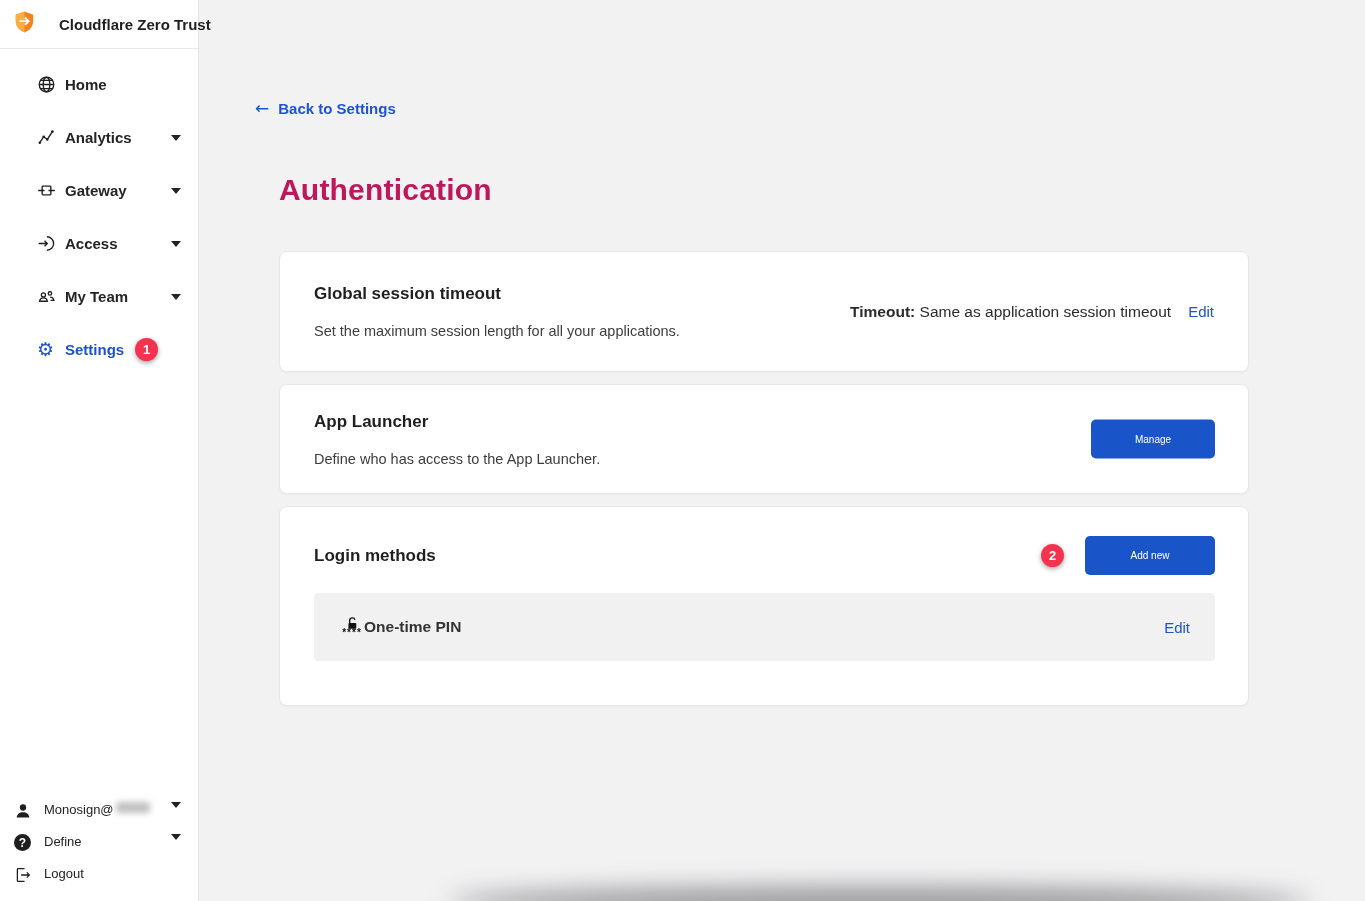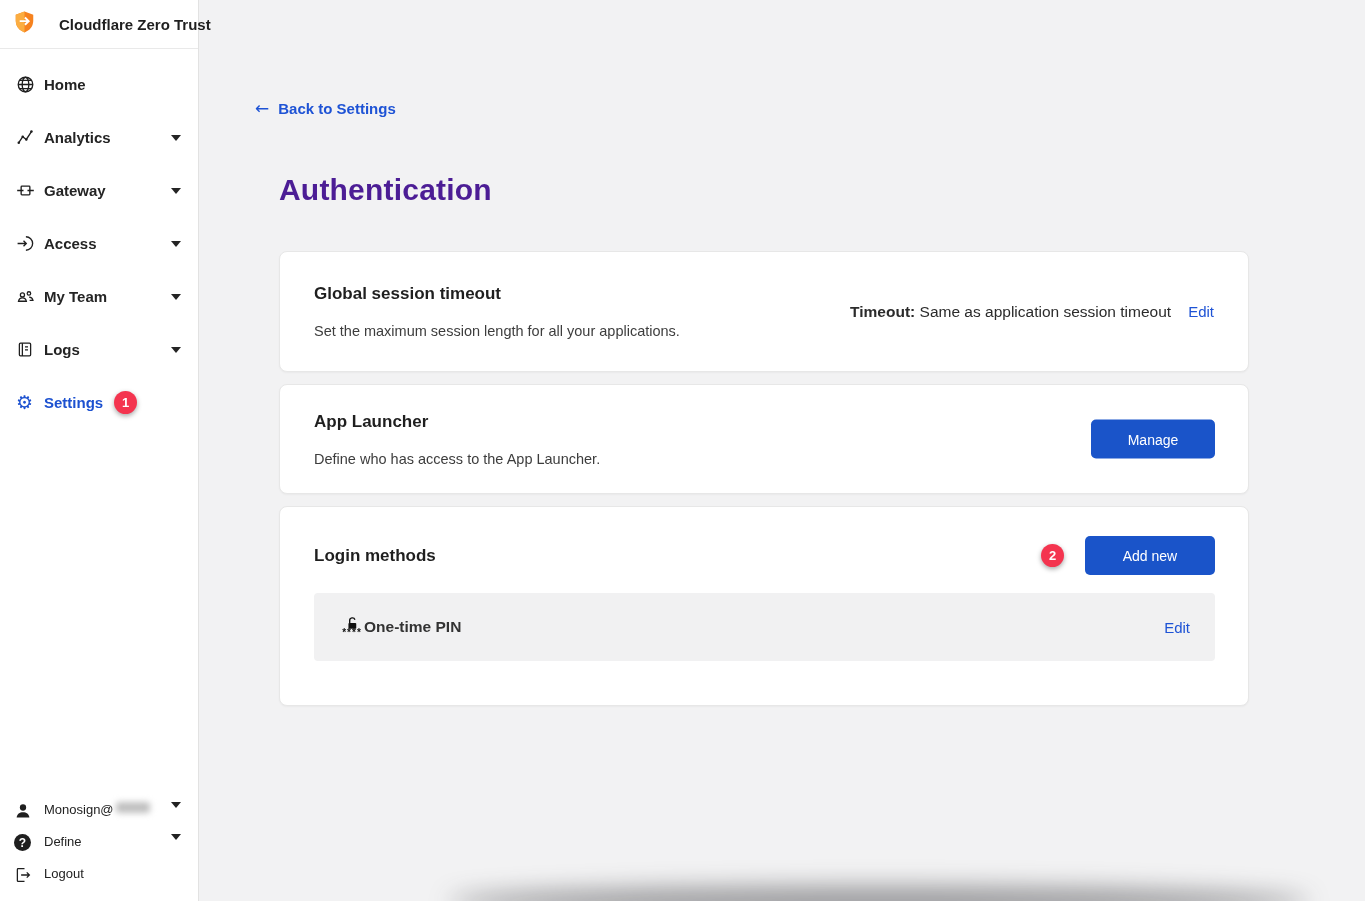--- a/index.html
+++ b/index.html
@@ -7,21 +7,21 @@
     font-family:"Liberation Sans", sans-serif; background:#fff; }
   .app { position:relative; width:1365px; height:901px; }
 
   
   .sidebar { position:absolute; left:0; top:0; bottom:0; width:199px;
     background:#fff; border-right:1px solid #e2e2e2; z-index:2; }
   .logo-row { height:49px; display:flex; align-items:center; gap:24px;
     padding:0 14px; border-bottom:1px solid #e9e9e9; }
   .logo-title { font-size:15px; font-weight:bold; color:#1f1f1f; white-space:nowrap; }
 
-  .nav { padding-top:9px; }
+  .nav { padding-top:9px;padding-left:21px; }
   .nav-item { height:53px; display:flex; align-items:center;
     padding:0 17px 0 16px; cursor:pointer; }
   .nav-icon { width:22px; display:flex; justify-content:flex-start; align-items:center; }
   .nav-label { margin-left:6px; font-size:15px; font-weight:bold; color:#242424; }
   .caret { margin-left:auto; width:0; height:0;
     border-left:5.5px solid transparent; border-right:5.5px solid transparent;
     border-top:6.5px solid #242424; }
   .nav-item.active .nav-label { color:#1c51d0; }
   .gear-glyph { font-size:19px; line-height:19px; color:#1c51d0;
     font-family:"DejaVu Sans", sans-serif; }
@@ -45,38 +45,38 @@
   
   .main { position:absolute; left:199px; top:0; right:0; bottom:0;
     background:#f2f2f3; }
   .content { padding:100px 0 0 80px; }
 
   .back-link { display:inline-flex; align-items:center; gap:9px; margin-left:-24px;
     color:#1e53d5; font-size:15px; font-weight:bold; cursor:pointer; text-decoration:none; }
   .back-arrow { font-size:17px; line-height:15px; font-weight:normal;
     font-family:"DejaVu Sans", sans-serif; }
 
-  .page-title { margin-top:55px; font-size:30px; font-weight:bold; color:#4c1d95;
+  .page-title { margin-top:55px; font-size:30px; font-weight:bold; color:#be185d;
     letter-spacing:.2px; }
 
   .cards { margin-top:44px; width:970px; display:flex; flex-direction:column; gap:12px; }
   .card { position:relative; background:#fff; border:1px solid #e7e7e7;
     border-radius:8px; box-shadow:0 1px 2px rgba(0,0,0,.04); }
   .card-title { font-size:17px; font-weight:bold; color:#1f1f1f; }
   .card-desc { margin-top:19px; font-size:14.5px; color:#3d3d3d; }
 
   .card-session { height:121px; padding:32px 34px; }
   .session-meta { position:absolute; right:34px; top:50%; transform:translateY(-50%);
     display:flex; align-items:center; gap:17px; font-size:15.5px; color:#2b2b2b; }
   .link { color:#1e53d5; font-size:15px; cursor:pointer; text-decoration:none; }
 
   .card-launcher { height:110px; padding:27px 34px; }
   .btn { display:flex; align-items:center; justify-content:center;
     background:#1a54c9; color:#fff; border:none; border-radius:5px;
-    font-size:14px; font-family:inherit; cursor:pointer; }
+    font-size:10px; font-family:inherit; cursor:pointer; }
   .manage-btn { position:absolute; right:33px; top:50%; transform:translateY(-50%);
     width:124px; height:39px; }
 
   .card-login { height:200px; padding:29px 33px 0 34px; }
   .login-header { display:flex; align-items:center; height:39px; }
   .login-right { margin-left:auto; display:flex; align-items:center; gap:21px; }
   .addnew-btn { width:130px; height:39px; }
   .method-row { margin-top:18px; height:68px; background:#f1f1f2; border-radius:4px;
     display:flex; align-items:center; padding:0 25px 0 26px; }
   .otp-icon { display:flex; flex-direction:column; align-items:center; width:24px; }
@@ -159,30 +159,20 @@
             <circle cx="7.5" cy="10" r="2.6"></circle>
             <path d="M2.5 18c.5-2.8 2.5-4.4 5-4.4s4.5 1.6 5 4.4z"></path>
             <circle cx="15.7" cy="8.2" r="2.2"></circle>
             <path d="M16 12.8c2.4.2 4.3 1.7 4.8 4.2h-4.2"></path>
           </svg>
         </span>
         <span class="nav-label">My Team</span>
         <span class="caret"></span>
       </div>
 
-      <div class="nav-item">
-        <span class="nav-icon">
-          <svg width="18" height="19" viewBox="0 0 24 24" fill="none" stroke="#1f1f1f" stroke-width="1.7">
-            <rect x="4.5" y="3.5" width="15" height="17" rx="1.5"></rect>
-            <path d="M8.5 3.5v17M12 8.5h4M12 12.5h4"></path>
-          </svg>
-        </span>
-        <span class="nav-label">Logs</span>
-        <span class="caret"></span>
-      </div>
 
       <div class="nav-item active">
         <span class="nav-icon">
             <span class="gear-glyph">⚙</span>
           </span>
         <span class="nav-label">Settings</span>
         <span class="ann-badge">1</span>
       </div>
     </nav>
 

